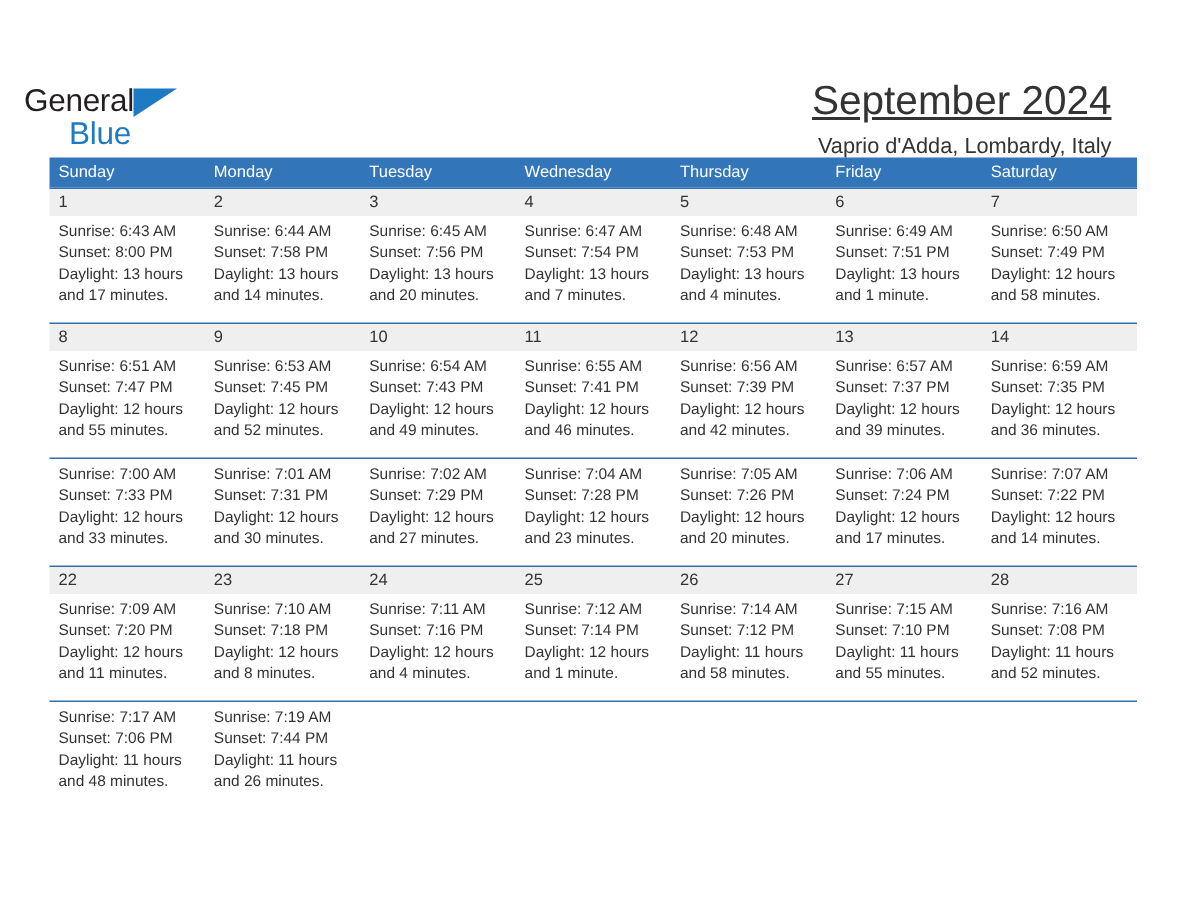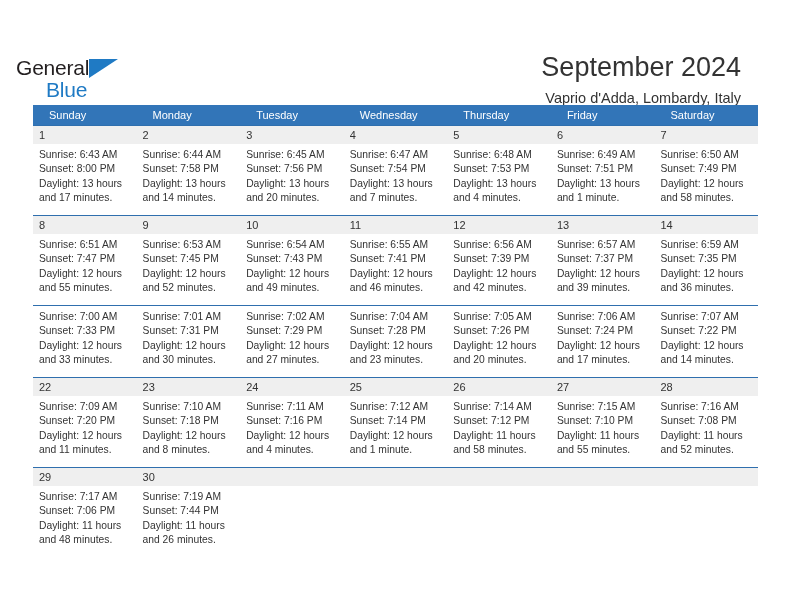--- a/index.html
+++ b/index.html
@@ -68,20 +68,21 @@
     right: 0;
     top: 0;
     text-align: right;
   }
   .cal-title {
     font-size: 27px;
     color: #333333;
     line-height: 34px;
     font-weight: normal;
     white-space: nowrap;
+    text-decoration: underline;
   }
   .cal-subtitle {
     font-size: 14.5px;
     color: #333333;
     line-height: 22px;
     margin-top: 3px;
     white-space: nowrap;
   }
 
   
@@ -94,21 +95,21 @@
   .weekdays {
     display: flex;
     background: #3275b8;
     height: 20px;
   }
   .weekday {
     flex: 1 1 0;
     color: #ffffff;
     font-size: 11px;
     line-height: 20px;
-    padding-left: 16px;
+    padding-left: 6px;
     box-sizing: border-box;
     white-space: nowrap;
   }
   .week {
     border-top: 1.6px solid #2f6fae;
   }
   .week:first-of-type {
     border-top: none;
   }
   .week-numbers {
@@ -385,29 +386,20 @@
         <div class="detail-cell">
           <div class="ln">Sunrise: 7:16 AM</div>
           <div class="ln">Sunset: 7:08 PM</div>
           <div class="ln">Daylight: 11 hours</div>
           <div class="ln">and 52 minutes.</div>
         </div>
       </div>
     </div>
 
     <div class="week">
-      <div class="week-numbers">
-        <div class="daynum-cell">29</div>
-        <div class="daynum-cell">30</div>
-        <div class="daynum-cell"></div>
-        <div class="daynum-cell"></div>
-        <div class="daynum-cell"></div>
-        <div class="daynum-cell"></div>
-        <div class="daynum-cell"></div>
-      </div>
       <div class="week-body">
         <div class="detail-cell">
           <div class="ln">Sunrise: 7:17 AM</div>
           <div class="ln">Sunset: 7:06 PM</div>
           <div class="ln">Daylight: 11 hours</div>
           <div class="ln">and 48 minutes.</div>
         </div>
         <div class="detail-cell">
           <div class="ln">Sunrise: 7:19 AM</div>
           <div class="ln">Sunset: 7:44 PM</div>

